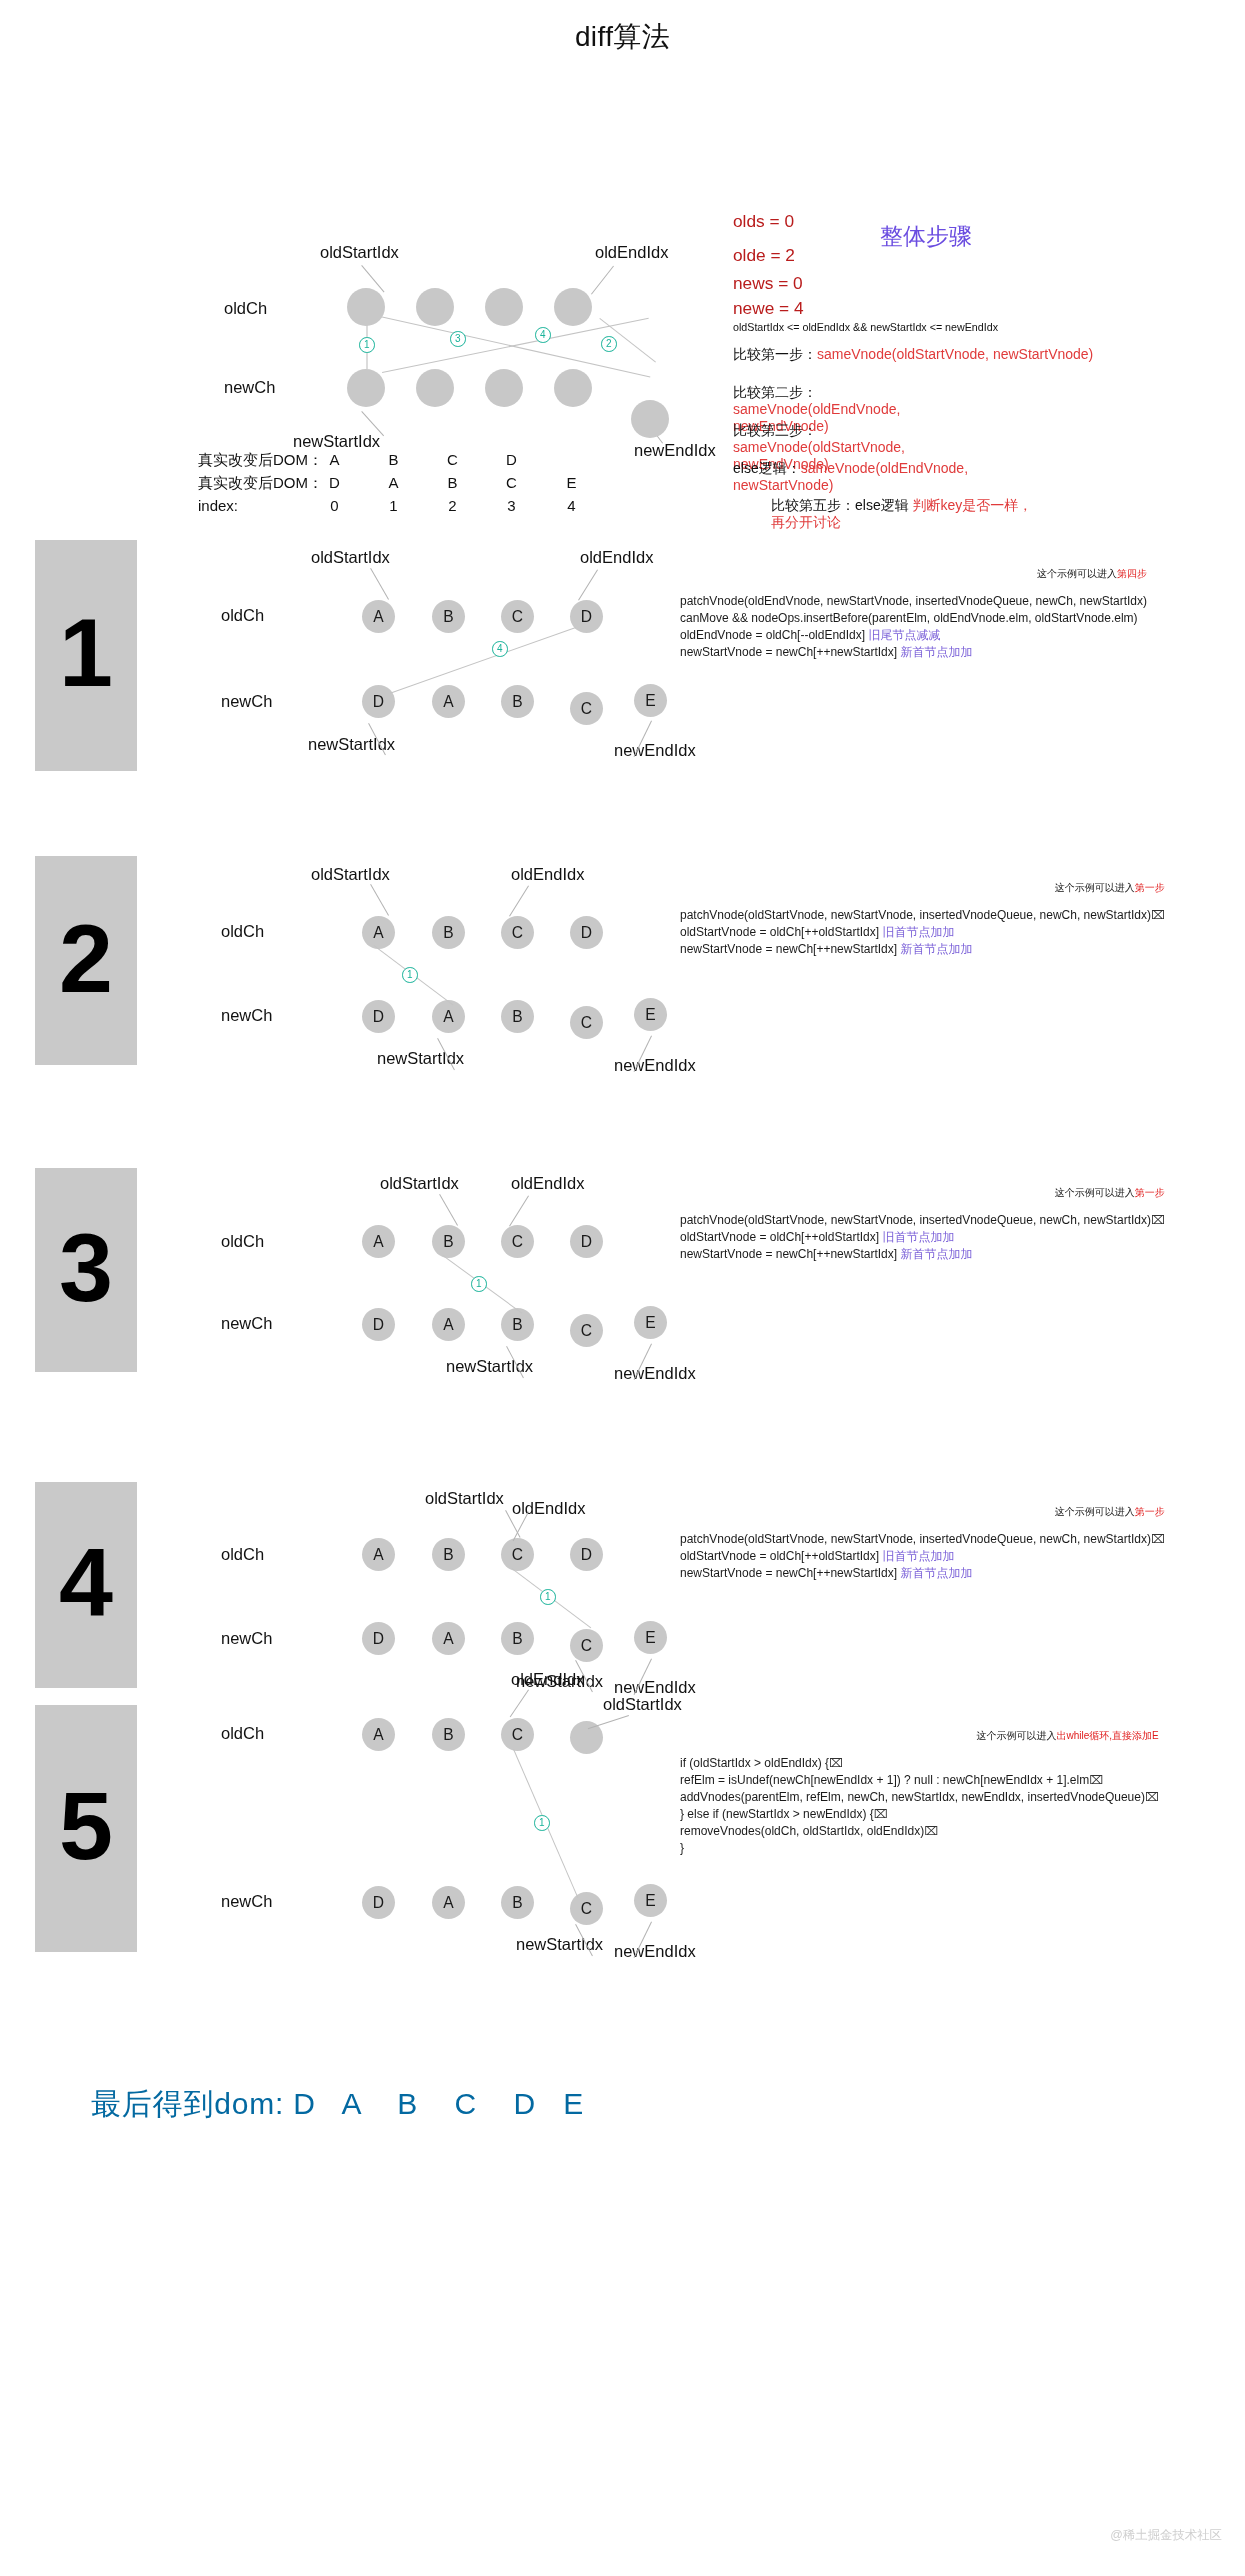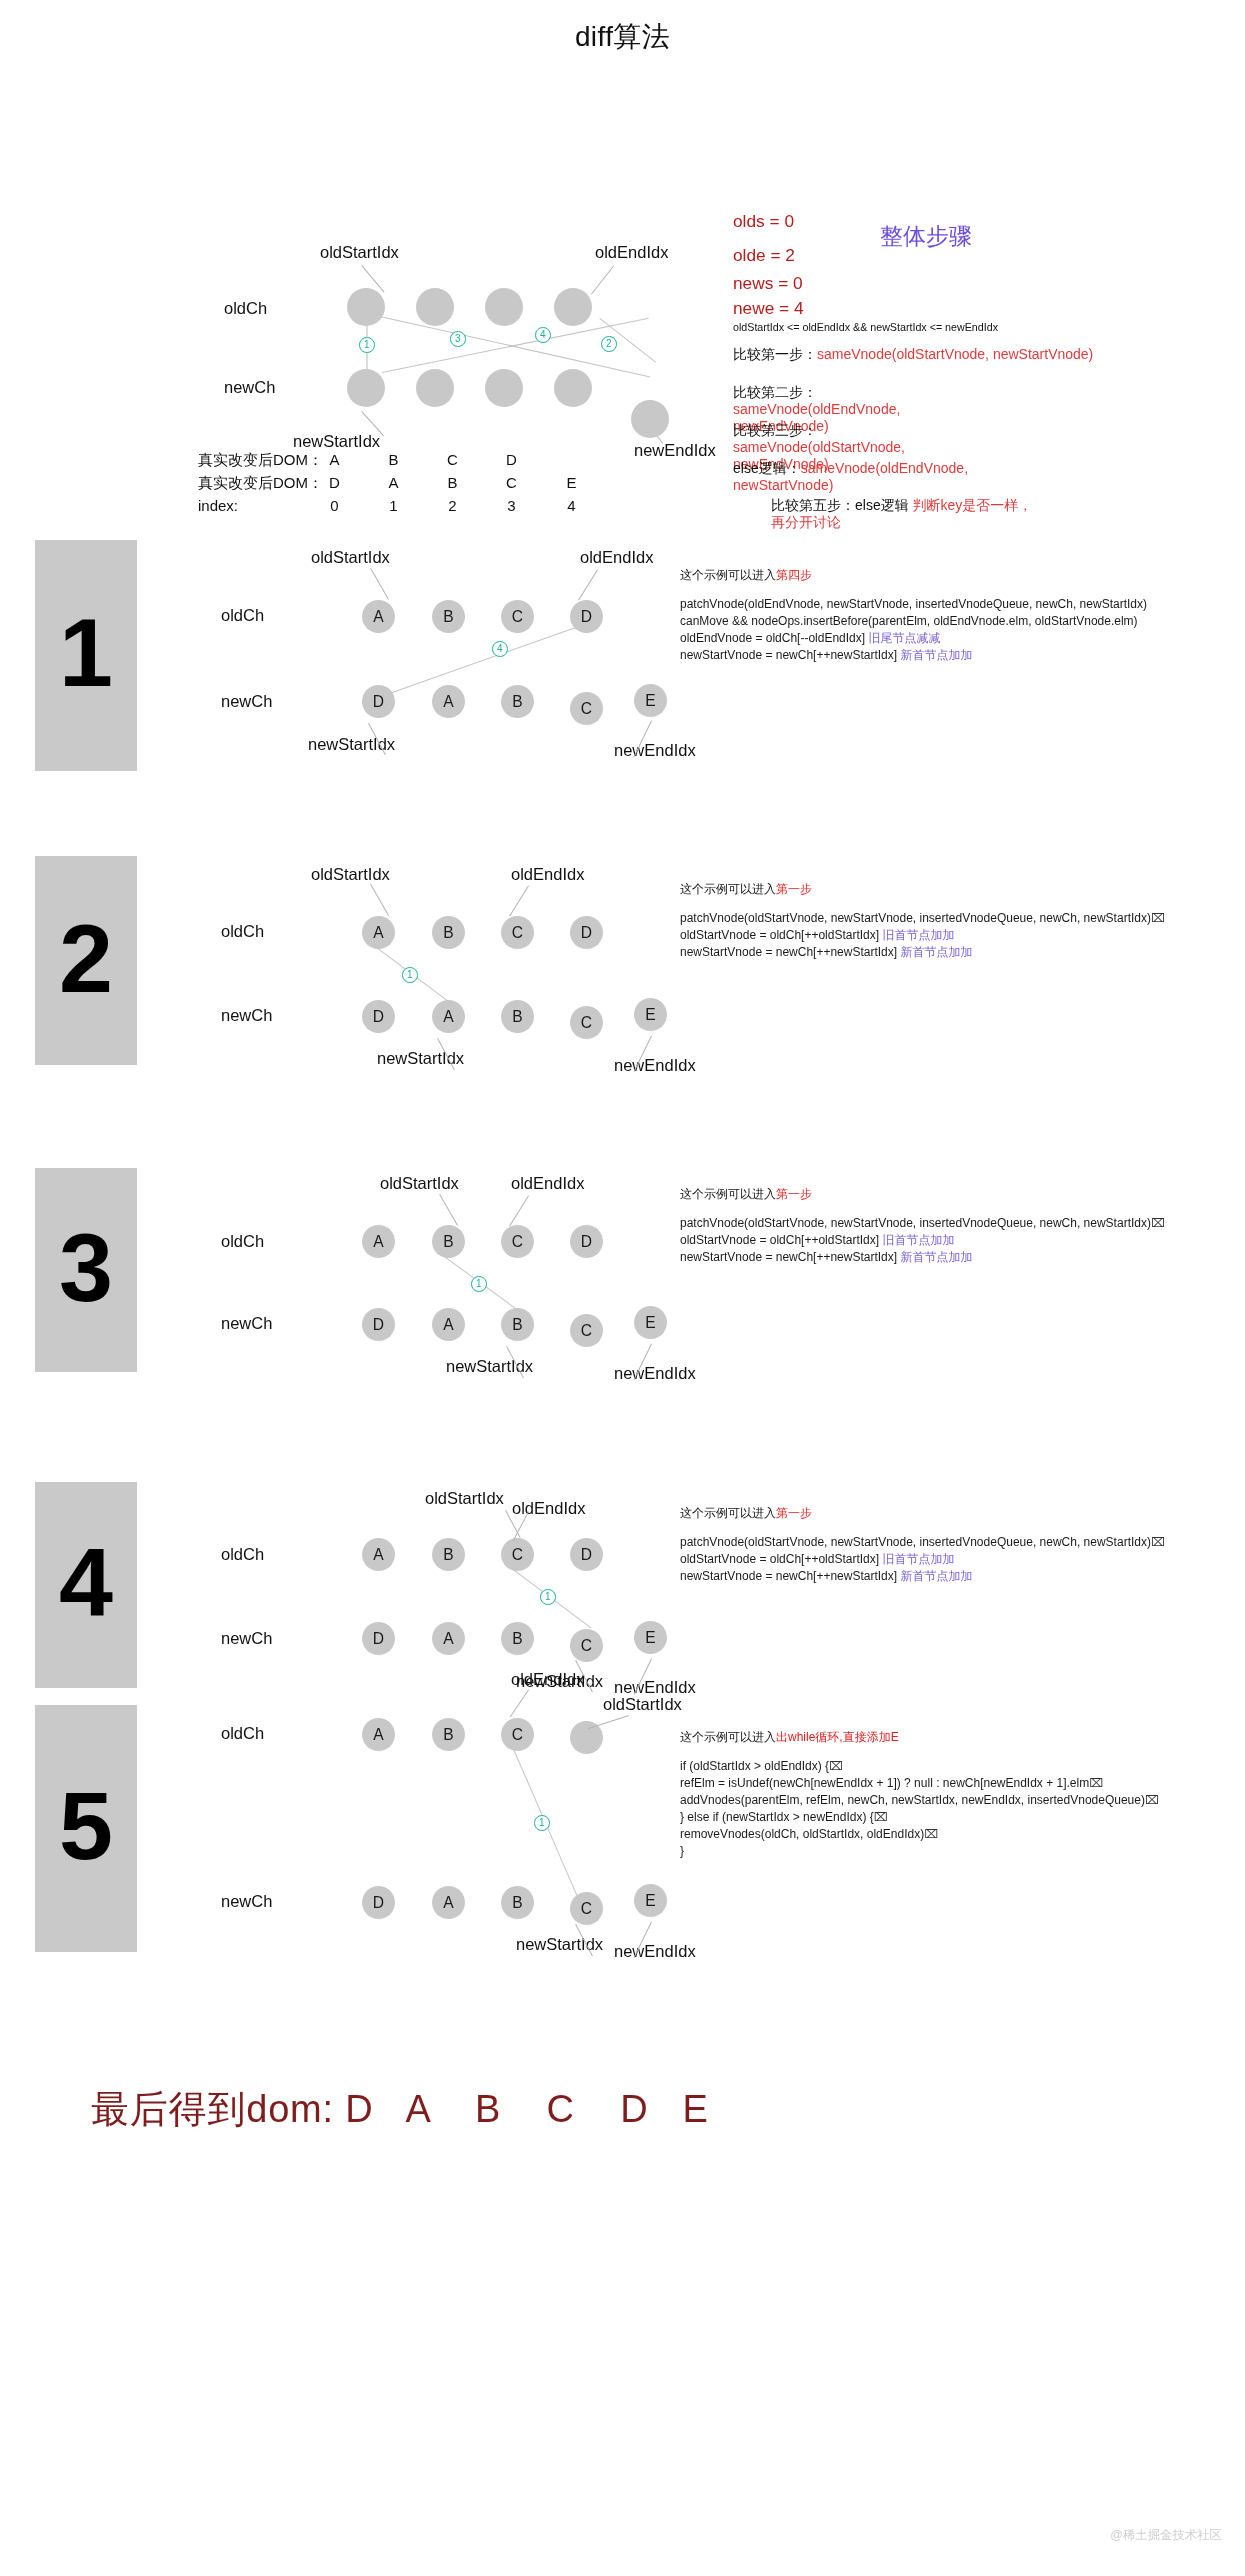--- a/index.html
+++ b/index.html
@@ -48,21 +48,21 @@
     position:absolute; width:102px; background:#c9c9c9;
   }
   .step-num {
     position:absolute; width:102px; text-align:center;
     font-size:97px; font-weight:700; color:#000;
     font-family:"Liberation Sans", sans-serif; line-height:1;
   }
 
   
   .ann { position:absolute; }
-  .ann-head { font-size:12px; color:#111; white-space:nowrap; margin-bottom:11.5px; }
+  .ann-head { font-size:10px; color:#111; white-space:nowrap; margin-bottom:11.5px;text-align:right; }
   .ann-head .em { color:#e01b1b; }
   .code { font-size:12px; color:#1b1b1b; line-height:1.42; white-space:nowrap; }
   .code .cn { color:#7b61d8; }
   .code .tofu { font-family:"DejaVu Sans", sans-serif; color:#333; }
 
   
   .var { position:absolute; font-size:17.3px; color:#b91c1c; white-space:nowrap; }
   .cond { position:absolute; font-size:10.7px; color:#111; white-space:nowrap; }
   .overall {
     position:absolute; font-size:23px; color:#6a4ce0; white-space:nowrap;
@@ -72,21 +72,21 @@
   .cmp .red2 { color:#e03b3b; }
 
   
   .domtab { position:absolute; font-size:15px; color:#111; }
   .domtab .lbl { position:absolute; white-space:nowrap; }
   .domtab .cell { position:absolute; text-align:center; width:25px; }
 
   
   #final-result {
     position:absolute; left:91px; top:2084px;
-    font-size:38px; color:#7f1d1d; white-space:pre; letter-spacing:0.8px;
+    font-size:30px; color:#0369a1; white-space:pre; letter-spacing:0.8px;
   }
   #watermark {
     position:absolute; right:23px; top:2527px;
     font-size:12.4px; color:#cfcfcf; white-space:nowrap;
   }
 </style>
 </head>
 <body>
 
 <div id="page-title">diff算法</div>

